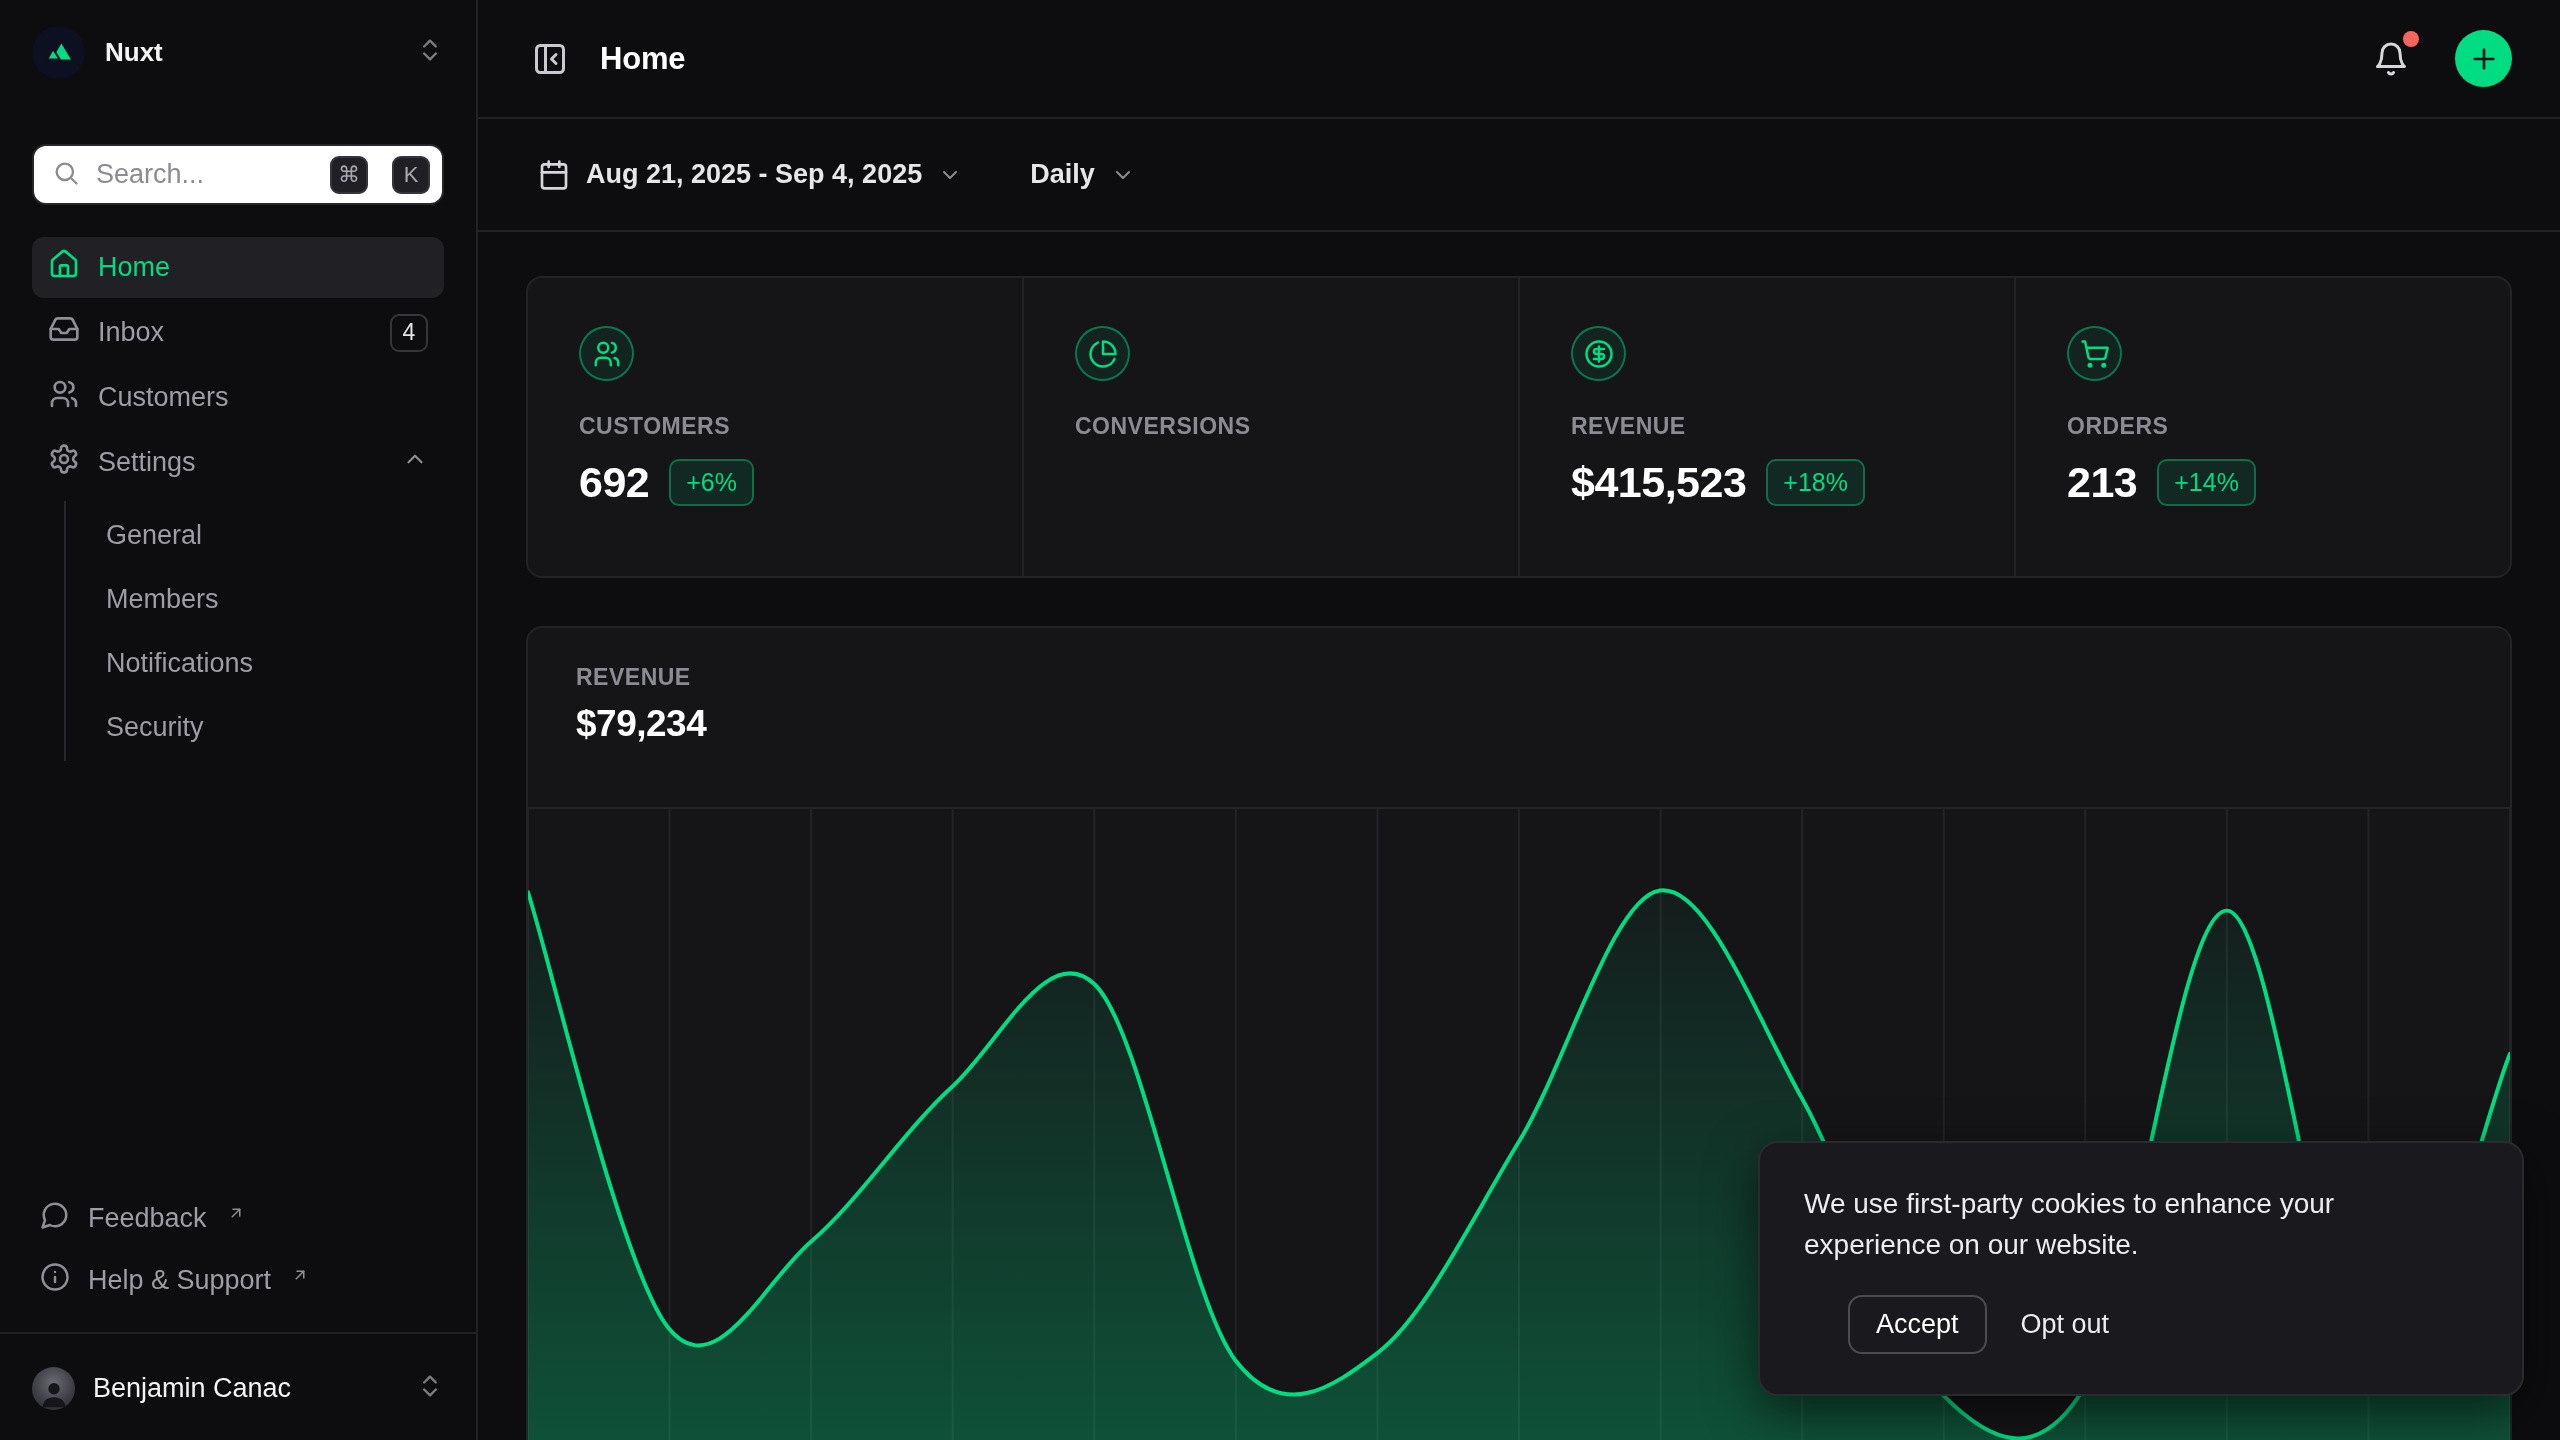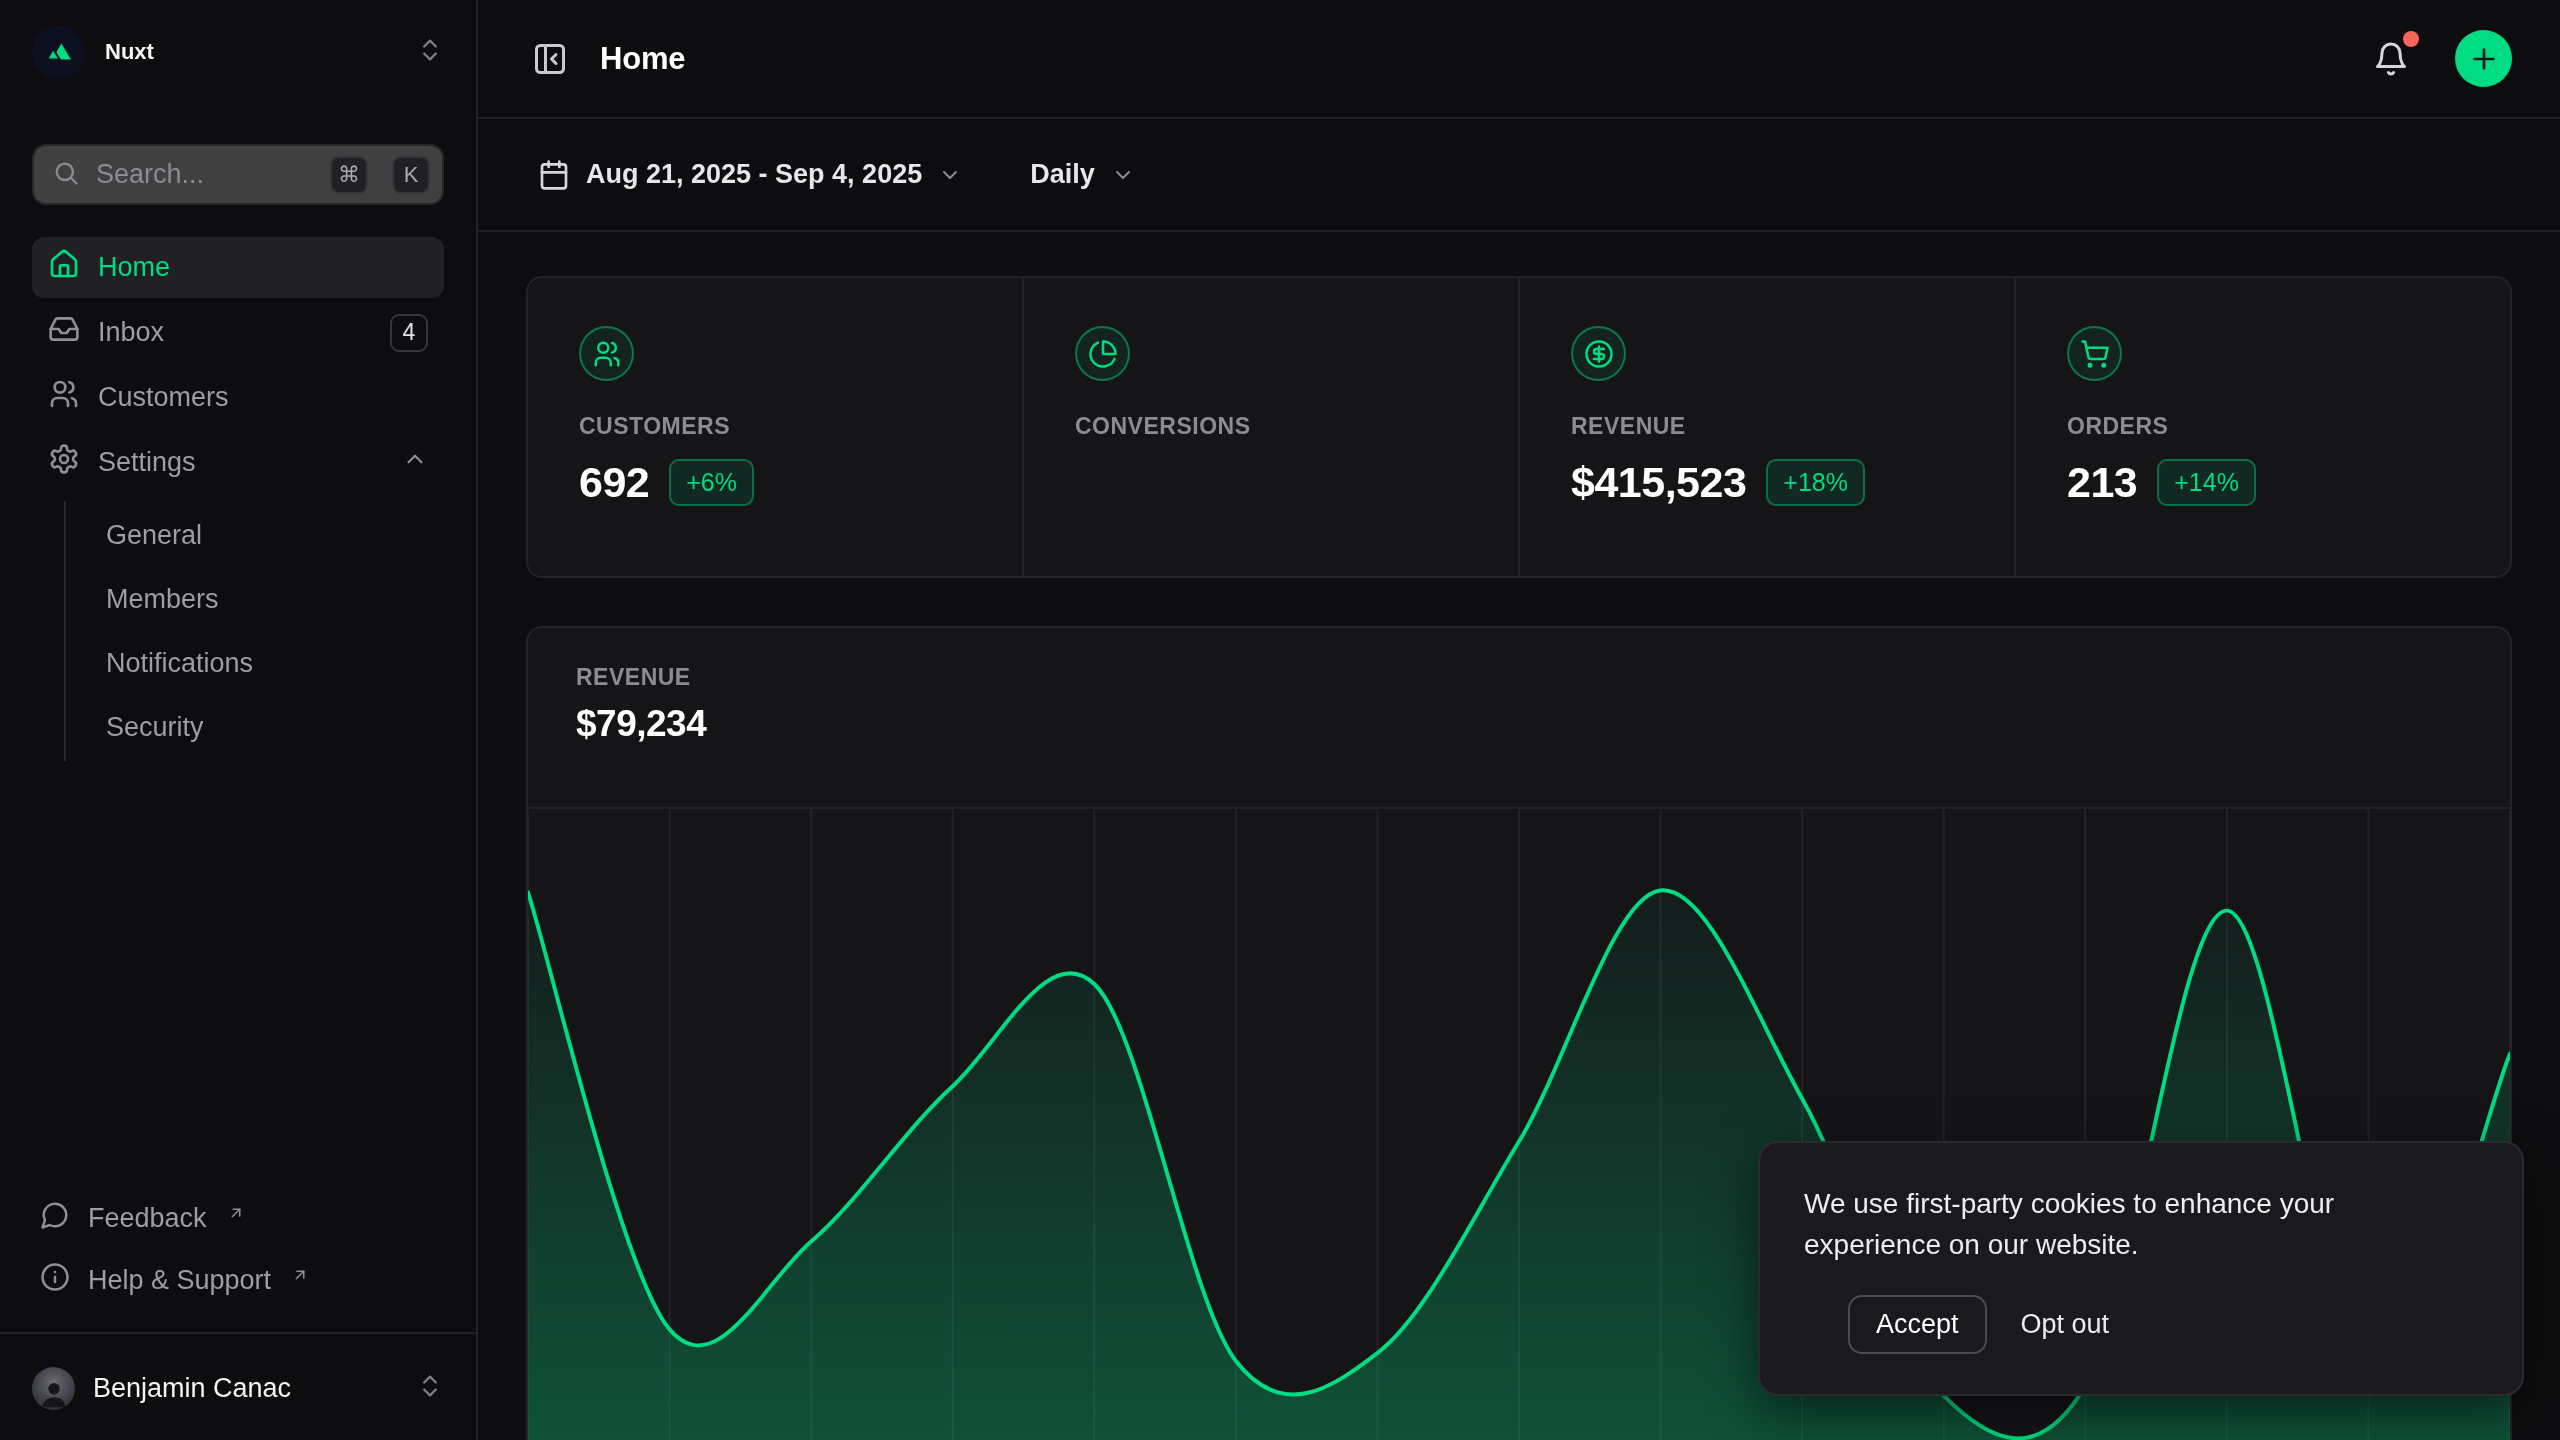--- a/index.html
+++ b/index.html
@@ -5,23 +5,23 @@
   * { margin:0; padding:0; box-sizing:border-box; }
   html,body { width:2560px; height:1440px; overflow:hidden; background:#0d0d0f;
     font-family:"Liberation Sans", sans-serif; color:#f4f4f5; }
   .app { display:flex; width:2560px; height:1440px; }
 
   
   .sidebar { width:478px; min-width:478px; height:100%; border-right:2px solid #222226;
     display:flex; flex-direction:column; padding:24px 32px 20px 32px; }
   .brand-row { display:flex; align-items:center; gap:20px; height:56px; border-radius:12px; cursor:pointer; }
   .brand-logo { width:53px; height:53px; border-radius:50%; background:#0c1020; display:flex; align-items:center; justify-content:center; }
-  .brand-name { font-size:22px; font-weight:600; color:#f4f4f5; }
+  .brand-name { font-size:26px; font-weight:600; color:#f4f4f5; }
   .updown { margin-left:auto; }
-  .searchbox { margin-top:64px; height:61px; background:#404040; border:2px solid #26262b; border-radius:14px;
+  .searchbox { margin-top:64px; height:61px; background:#ffffff; border:2px solid #26262b; border-radius:14px;
     display:flex; align-items:center; padding:0 12px 0 18px; gap:16px; cursor:pointer; }
   .searchbox .ph { font-size:27px; color:#8b8b94; flex:1; }
   .kbd { width:38px; height:38px; border:2px solid #35353b; background:#202024; border-radius:9px;
     display:flex; align-items:center; justify-content:center; font-size:22px; color:#a8a8b0; }
   .kbd + .kbd { margin-left:8px; }
   .nav { margin-top:32px; display:flex; flex-direction:column; gap:4px; }
   .nav-item { height:61px; border-radius:12px; display:flex; align-items:center; gap:18px; padding:0 16px;
     font-size:27px; font-weight:500; color:#9d9da5; cursor:pointer; }
   .nav-item svg { stroke:#8e8e96; }
   .nav-item.active { background:#212125; color:#00dc82; }

